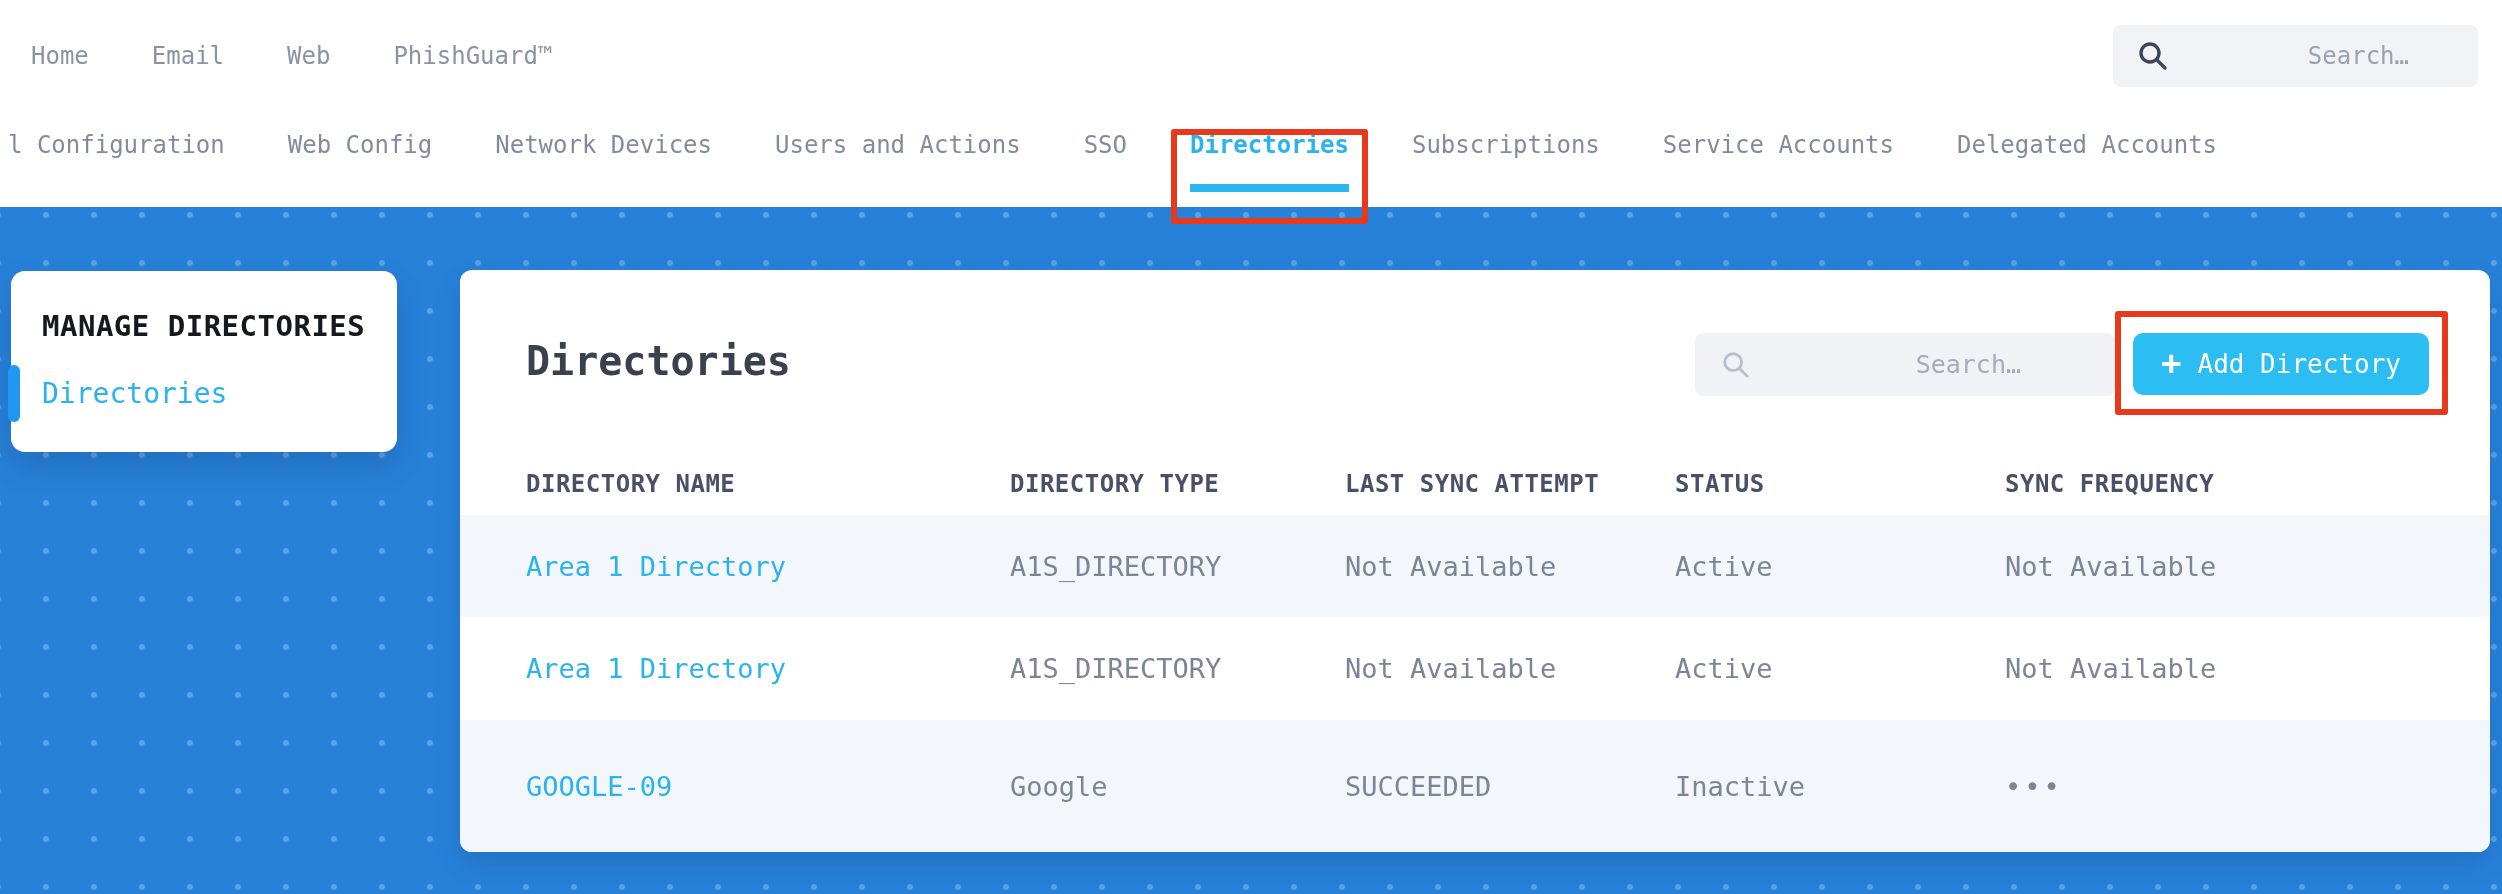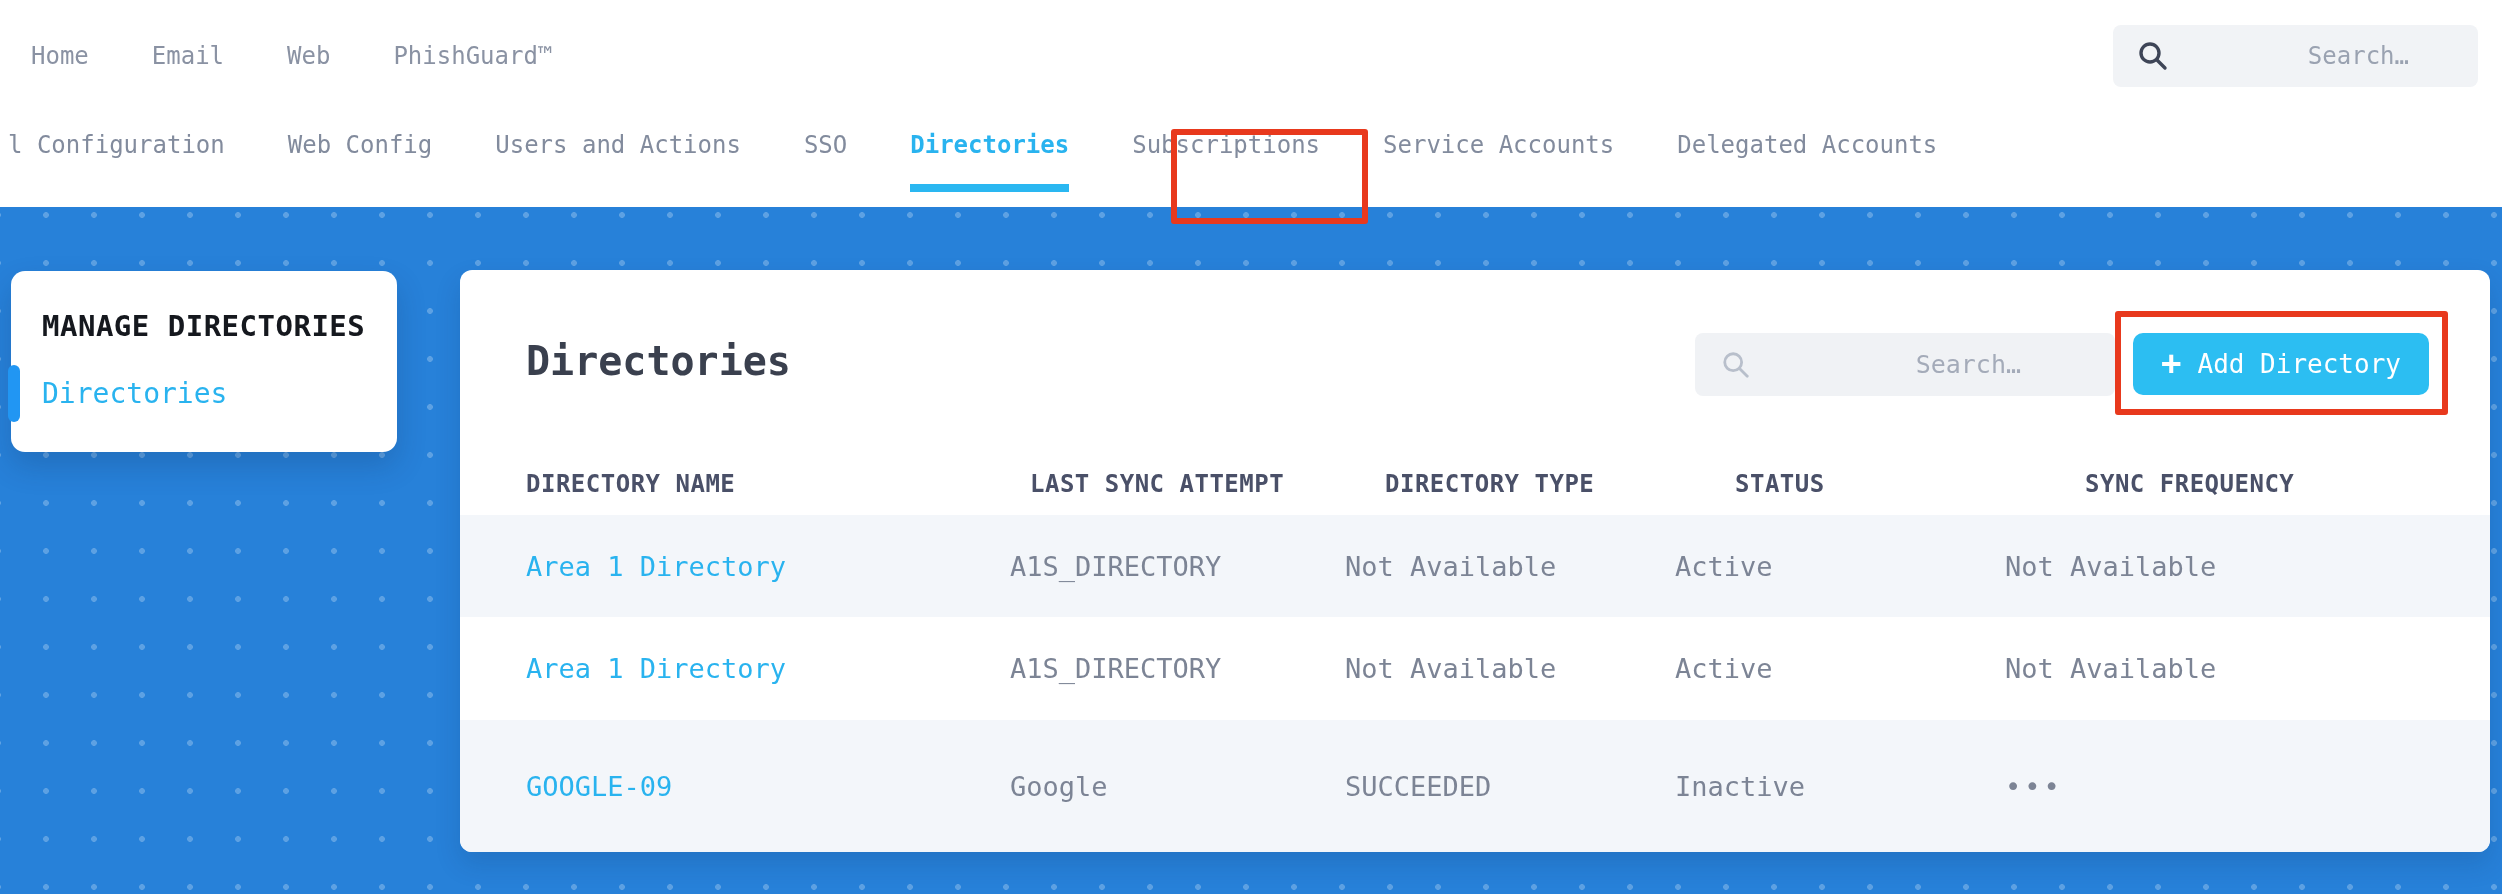--- a/index.html
+++ b/index.html
@@ -43,21 +43,21 @@
   .panelsearch { position:absolute; left:1235px; top:63px; width:420px; height:63px; padding-left:26px; gap:20px; background:#f0f2f5; }
   .panelsearch input { width:250px; font-size:25px; color:#5a6272; }
   .panelsearch input::placeholder { color:#a4abb9; }
   .addbtn { position:absolute; left:1673px; top:63px; width:296px; height:62px; background:#2cbef2; border:none; border-radius:10px;
             color:#fff; display:flex; align-items:center; justify-content:center; gap:16px; cursor:pointer; font-family:inherit; }
   .addbtn .plus { font-size:34px; font-weight:700; line-height:1; margin-top:-3px; }
   .addbtn .lbl { font-size:26px; }
 
   
   .trow { display:grid; grid-template-columns:484px 335px 330px 330px 355px 1fr; padding-left:66px; align-items:center; }
-  .thead { height:63px;gap:20px; }
+  .thead { height:63px; }
   .thead .cell { font-size:24px; font-weight:700; color:#4a5068; letter-spacing:0.5px; white-space:nowrap; }
   .tbody-row .cell { font-size:27px; color:#7c8495; white-space:nowrap; }
   .tbody-row .cell.link { color:#29b3ef; cursor:pointer; }
   .row-1 { height:102px; background:#f3f6fa; }
   .row-2 { height:103px; background:#ffffff; }
   .row-3 { height:132px; background:#f3f6fa; border-radius:0 0 12px 12px; }
   .menu-dots { font-size:26px; color:#c6ccd5; letter-spacing:3px; cursor:pointer; }
 
   
   .anno { position:absolute; border:6px solid #e8391d; border-radius:3px; pointer-events:none; }
@@ -81,20 +81,21 @@
         <circle cx="13" cy="13" r="9" fill="none" stroke="#3e4557" stroke-width="3.4"></circle>
         <line x1="20" y1="20" x2="28" y2="28" stroke="#3e4557" stroke-width="3.4" stroke-linecap="round"></line>
       </svg>
       <input type="text" placeholder="Search…" style="">
     </div>
   </header>
 
   <nav class="tabbar">
     <span class="tab">l Configuration</span>
     <span class="tab">Web Config</span>
+    <span class="tab">Network Devices</span>
     <span class="tab">Users and Actions</span>
     <span class="tab">SSO</span>
     <span class="tab active">
       <span>Directories</span>
       <span class="underline"></span>
     </span>
     <span class="tab">Subscriptions</span>
     <span class="tab">Service Accounts</span>
     <span class="tab">Delegated Accounts</span>
   </nav>
@@ -119,22 +120,22 @@
         </div>
         <button class="addbtn">
           <span class="plus">+</span>
           <span class="lbl">Add Directory</span>
         </button>
       </div>
 
       <div class="table">
         <div class="trow thead">
           <span class="cell">DIRECTORY NAME</span>
+          <span class="cell">DIRECTORY TYPE</span>
           <span class="cell">LAST SYNC ATTEMPT</span>
-          <span class="cell">DIRECTORY TYPE</span>
           <span class="cell">STATUS</span>
           <span class="cell">SYNC FREQUENCY</span>
           <span class="cell"></span>
         </div>
 
         <div class="trow tbody-row row-1">
           <span class="cell link">Area 1 Directory</span>
           <span class="cell">A1S_DIRECTORY</span>
           <span class="cell">Not Available</span>
           <span class="cell">Active</span>

